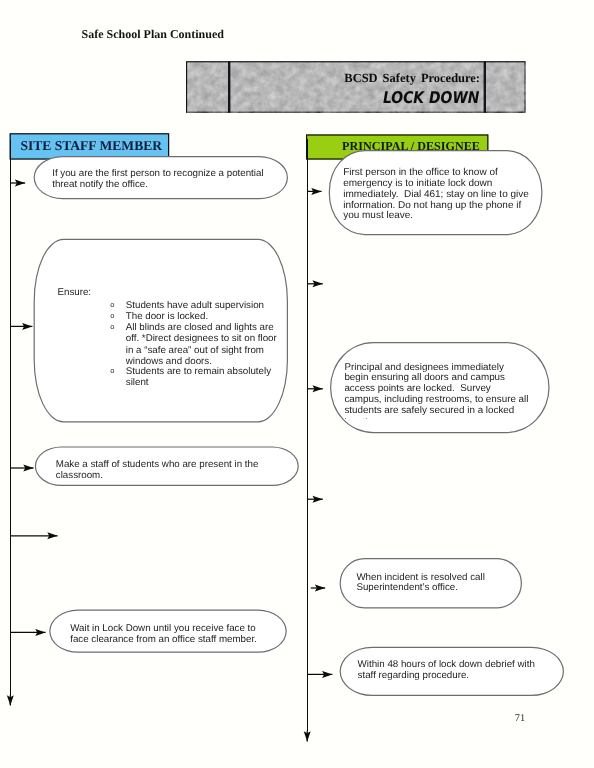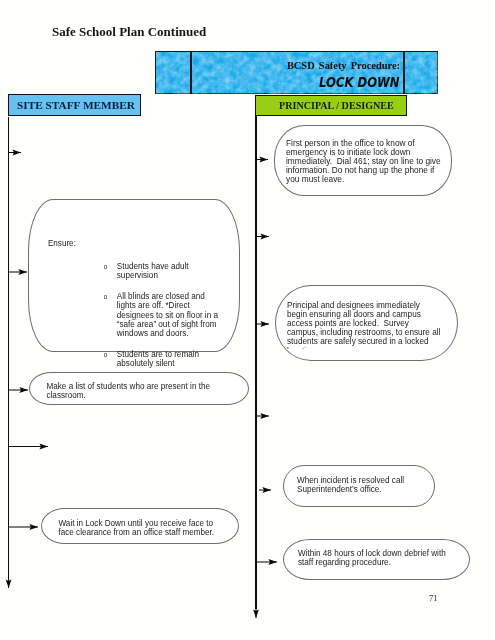--- a/index.html
+++ b/index.html
@@ -1,53 +1,53 @@
 <!DOCTYPE html>
 <html><head>
 <meta charset="utf-8">
 <style>
   html,body{margin:0;padding:0;}
   body{width:495px;height:640px;background:#fffffc;position:relative;
        font-family:"Liberation Sans",sans-serif;overflow:hidden;
        -webkit-font-smoothing:antialiased;}
   .pg{position:absolute;left:0;top:0;width:495px;height:640px;}
 
-  .doc-title{position:absolute;left:52px;top:24px;font-family:"Liberation Serif",serif;
-    font-weight:bold;font-size:13px;color:#151515;text-align:center;}
+  .doc-title{position:absolute;left:68px;top:24px;font-family:"Liberation Serif",serif;
+    font-weight:bold;font-size:10px;color:#151515;text-align:center;}
 
   .hdr{position:absolute;left:155px;top:51px;width:283px;height:43px;
     border:1.4px solid #14161b;box-sizing:border-box;
-    background:#0ea5e9;}
+    background:#a3a3a3;}
   .hdr .tex{position:absolute;left:0;top:0;right:0;bottom:0;}
   .hdr .dv{position:absolute;top:-1.4px;bottom:-1.4px;width:1.5px;background:#14161b;}
   .hdr .l1{position:absolute;right:37px;top:8px;font-family:"Liberation Serif",serif;
     font-weight:bold;font-size:10.4px;color:#0c0c0c;white-space:nowrap;word-spacing:1.6px;}
   .hdr .l2{position:absolute;right:37px;top:22px;font-family:"DejaVu Sans",sans-serif;
     font-style:italic;font-weight:bold;font-size:13.5px;color:#0c0c0c;white-space:nowrap;
     letter-spacing:0px;transform:scaleX(0.86);transform-origin:right center;}
 
   .bar{position:absolute;box-sizing:border-box;border:1.5px solid #111;
     font-family:"Liberation Serif",serif;font-weight:bold;
-    display:flex;align-items:center;}
+    display:flex;align-items:center;margin-top:17px;}
   .bar.blue{left:8px;top:94px;width:133px;height:22px;background:#66c2f0;
     padding-left:8px;font-size:11.3px;color:#0c1c3a;}
   .bar.green{left:255px;top:95px;width:152px;height:21px;background:#9ace13;
-    padding-left:23px;font-size:10.1px;color:#0a1f08;}
+    padding-left:23px;font-size:10.1px;color:#0a1f08;justify-content:center;}
 
   .rb{position:absolute;box-sizing:border-box;border:0.85px solid #6d6d72;
     background:#fff;overflow:visible;}
   .rb .t{position:absolute;font-size:8.15px;line-height:9.7px;color:#232323;white-space:pre-wrap;
     font-family:"Liberation Sans",sans-serif;}
 
   svg.lines{position:absolute;left:0;top:0;width:495px;height:640px;pointer-events:none;}
   .pnum{position:absolute;left:429px;top:593px;font-family:Liberation Serif, serif;
     font-size:8.6px;color:#2b2b2b;}
 
   ul.bl{margin:0;padding:0;list-style:none;}
-  ul.bl li{position:relative;padding-left:40px;margin:12px;}
+  ul.bl li{position:relative;padding-left:40px;margin:0;}
   ul.bl li:before{content:"o";position:absolute;left:27px;top:0.2px;font-size:6.3px;}
 </style>
 </head>
 <body>
 
 <div class="pg">
   <div class="doc-title">Safe School Plan Continued</div>
 
   <div class="hdr">
     <svg class="tex" width="283" height="43" viewBox="0 0 283 43" preserveAspectRatio="none">
@@ -91,28 +91,31 @@
       <path d="M9,527 L38,527" marker-end="url(#ah)"></path>
       <path d="M256.5,159.5 L268,159.5" marker-end="url(#ah)"></path>
       <path d="M256.5,236.5 L269,236.5" marker-end="url(#ah)"></path>
       <path d="M256.5,324 L269,324" marker-end="url(#ah)"></path>
       <path d="M256.5,416 L269,416" marker-end="url(#ah)"></path>
       <path d="M259,490 L271,490" marker-end="url(#ah)"></path>
       <path d="M256.5,562 L277,562" marker-end="url(#ah)"></path>
     </g>
   </svg>
 
+  <div class="rb" style="left:28px;top:130px;width:212px;height:36px;border-radius:24px/18px">
+    <div class="t" style="left:14.5px;top:9px;width:182px;line-height:9.15px">If you are the first person to recognize a potential threat notify the office.</div>
+  </div>
 
   <div class="rb" style="left:28px;top:199px;width:212px;height:153px;border-radius:25px/52px">
     <div class="t" style="left:18.9px;top:38.5px;line-height:9.1px">Ensure:</div>
-    <ul class="bl t" style="left:35.8px;top:50px;width:168px;line-height:9.13px"><li><span>Students have adult supervision</span></li><li><span>All blinds are closed and lights are off. *Direct designees to sit on floor in a “safe area” out of sight from windows and doors.</span></li><li><span>Students are to remain absolutely silent</span></li></ul>
+    <ul class="bl t" style="left:35.8px;top:50px;width:168px;line-height:9.13px"><li><span>Students have adult supervision</span></li><li><span>The door is locked.</span></li><li><span>All blinds are closed and lights are off. *Direct designees to sit on floor in a “safe area” out of sight from windows and doors.</span></li><li><span>Students are to remain absolutely silent</span></li></ul>
   </div>
 
   <div class="rb" style="left:29px;top:372px;width:220px;height:33px;border-radius:22px/16.5px">
-    <div class="t" style="left:16.5px;top:9px;width:172px;line-height:9.15px">Make a list of students who are present in the classroom.</div>
+    <div class="t" style="left:16.5px;top:9px;width:172px;line-height:9.15px">Make a staff of students who are present in the classroom.</div>
   </div>
 
 
   <div class="rb" style="left:41px;top:508px;width:198px;height:36px;border-radius:24px/18px">
     <div class="t" style="left:16.5px;top:9.5px;width:164px;line-height:9.15px">Wait in Lock Down until you receive face to face clearance from an office staff member.</div>
   </div>
 
   <div class="rb" style="left:274px;top:125px;width:178px;height:71px;border-radius:30px/34px">
     <div class="t" style="left:11px;top:12.5px;width:156px;font-size:8.32px;line-height:9.2px">First person in the office to know of emergency is to initiate lock down immediately.  Dial 461; stay on line to give information. Do not hang up the phone if you must leave.</div>
   </div>

